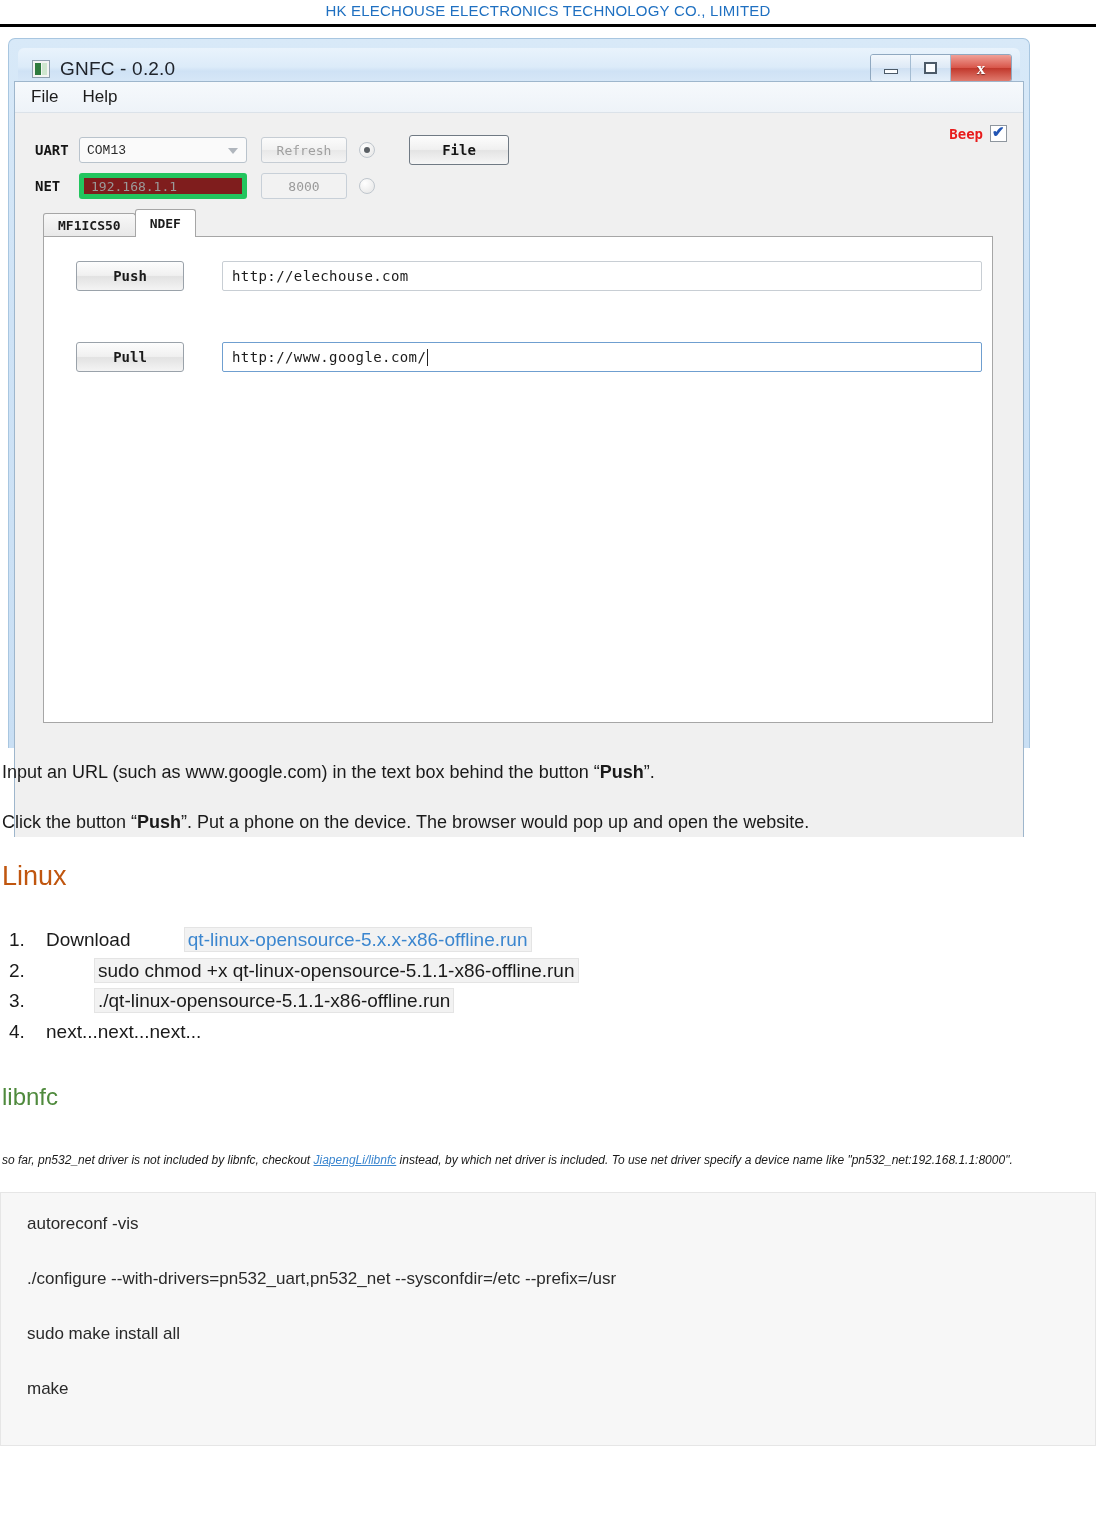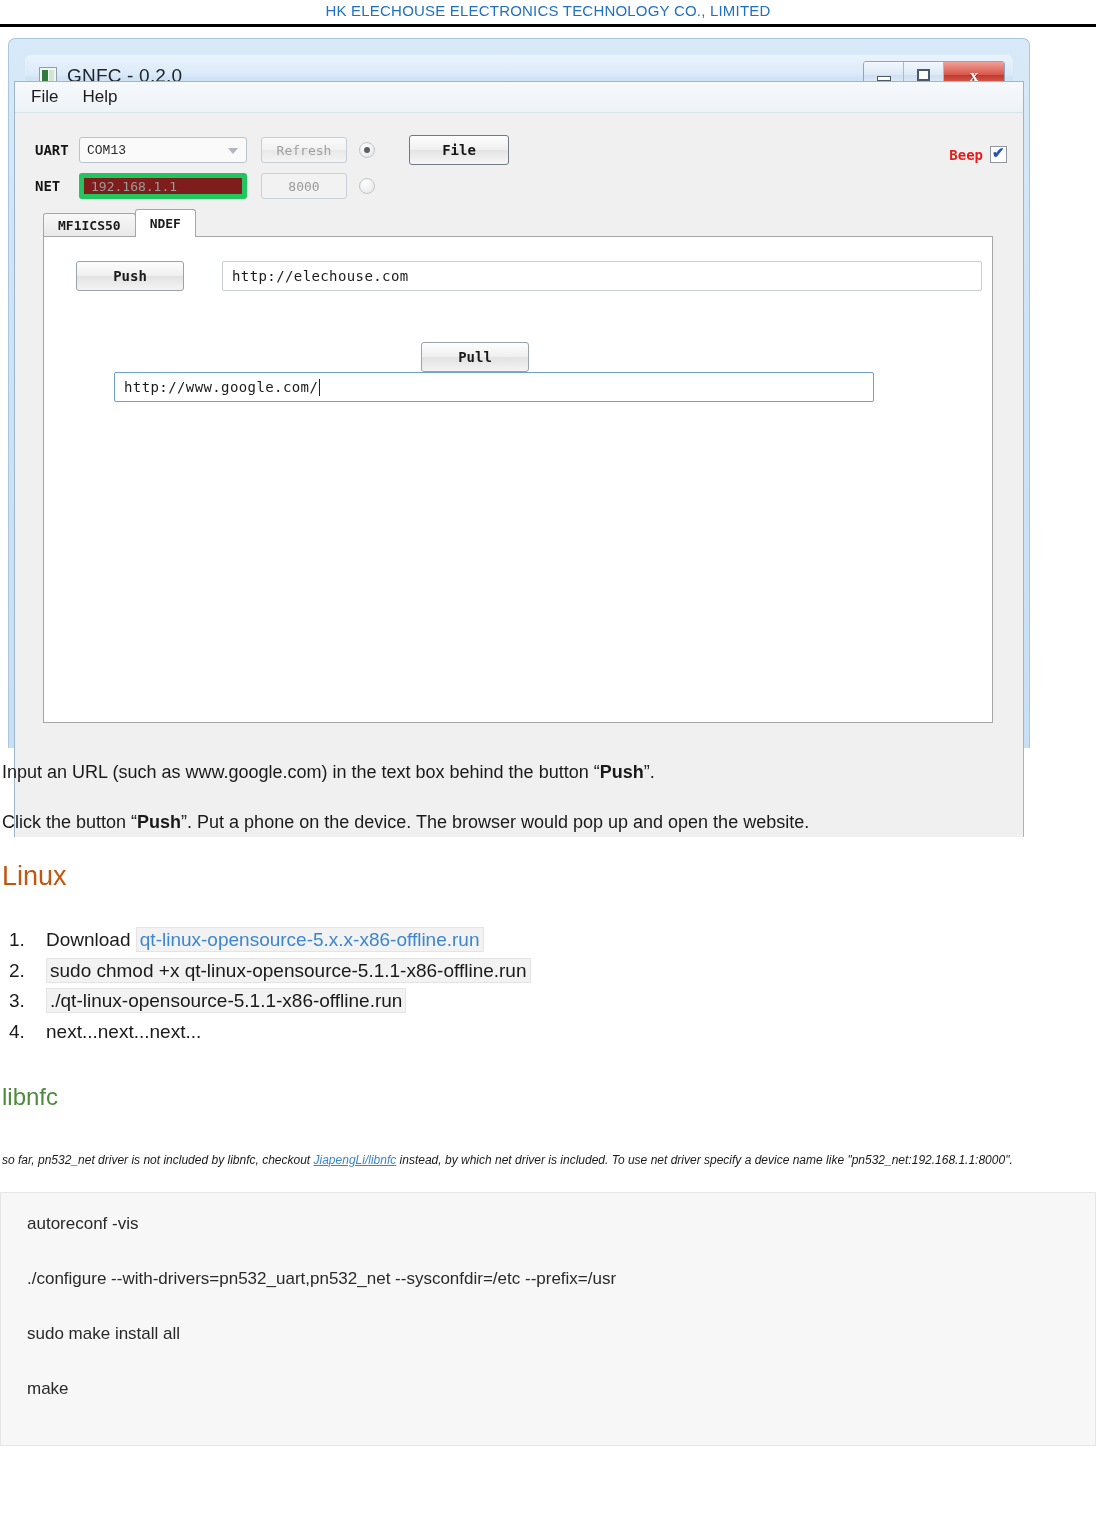--- a/index.html
+++ b/index.html
@@ -43,21 +43,21 @@
     position: absolute;
     left: 8px;
     top: 38px;
     width: 1022px;
     height: 710px;
     border-radius: 7px 7px 0 0;
     background: linear-gradient(to bottom, #d8e9f8 0%, #cfe3f6 40%, #c9dff4 100%);
     border: 1px solid #a8c6e0;
     border-bottom: none;
     box-sizing: border-box;
-    padding: 16px;
+    padding: 9px;
   }
   .titlebar {
     position: relative;
     height: 42px;
     border-radius: 6px 6px 0 0;
     background: linear-gradient(to bottom, #e9f3fc 0%, #dcebf9 45%, #cfe2f5 55%, #dcebf9 100%);
   }
   .titlebar-icon {
     position: absolute;
     left: 14px; top: 12px;
@@ -287,21 +287,21 @@
     justify-content: center;
     font-family: "DejaVu Sans Mono", monospace;
     font-weight: bold;
     font-size: 14px;
     color: #151515;
     box-sizing: border-box;
   }
   .beep-wrap {
     position: absolute;
     right: 16px;
-    top: 33px;
+    top: 12px;
     display: flex;
     align-items: center;
     gap: 7px;
   }
   .beep-label {
     font-family: "DejaVu Sans Mono", monospace;
     font-weight: bold;
     font-size: 14px;
     color: #e81b1b;
   }
@@ -363,21 +363,21 @@
     border: 1px solid #a6a6a6;
     box-sizing: border-box;
   }
 
   .action-row {
     position: absolute;
     display: flex;
     align-items: center;
   }
   .row-push { left: 32px; top: 24px; }
-  .row-pull { left: 32px; top: 105px; flex-direction: column; }
+  .row-pull { left: 32px; top: 105px; }
 
   .action-btn {
     width: 108px;
     height: 30px;
     background: linear-gradient(to bottom, #fdfdfd 0%, #f0f0f0 48%, #e2e2e2 52%, #f4f4f4 100%);
     border: 1px solid #9aa2aa;
     border-radius: 3px;
     display: flex;
     align-items: center;
     justify-content: center;
@@ -479,20 +479,21 @@
     color: #1a1a1a;
   }
   code.inline {
     background: #f2f2f2;
     border: 1px solid #e4e4e4;
     padding: 1px 3px;
     font-family: "Liberation Sans", sans-serif;
     font-size: 19px;
     color: #1a1a1a;
     box-sizing: border-box;
+    margin-left: 48px;
   }
   code.inline.link {
     color: #3b86cf;
   }
 
   .italic-para {
     font-style: italic;
     font-size: 12px;
     color: #1a1a1a;
     line-height: 1.6;

